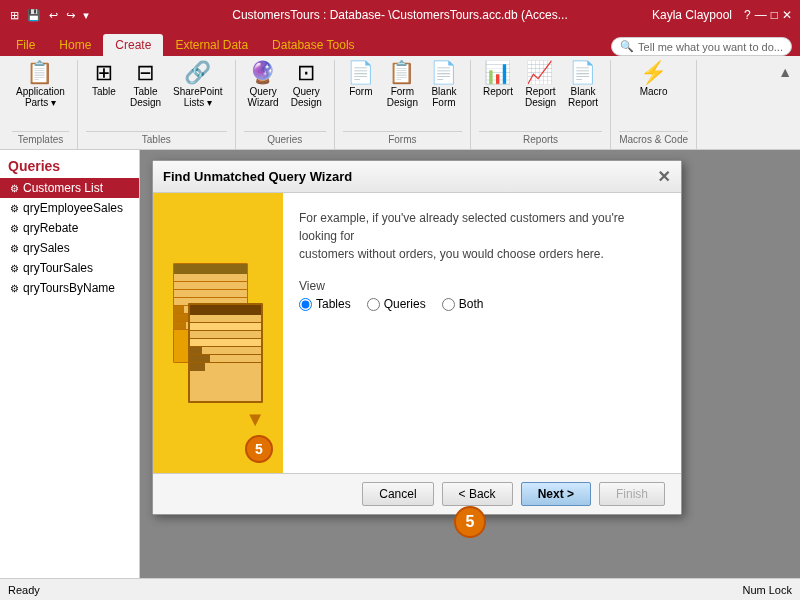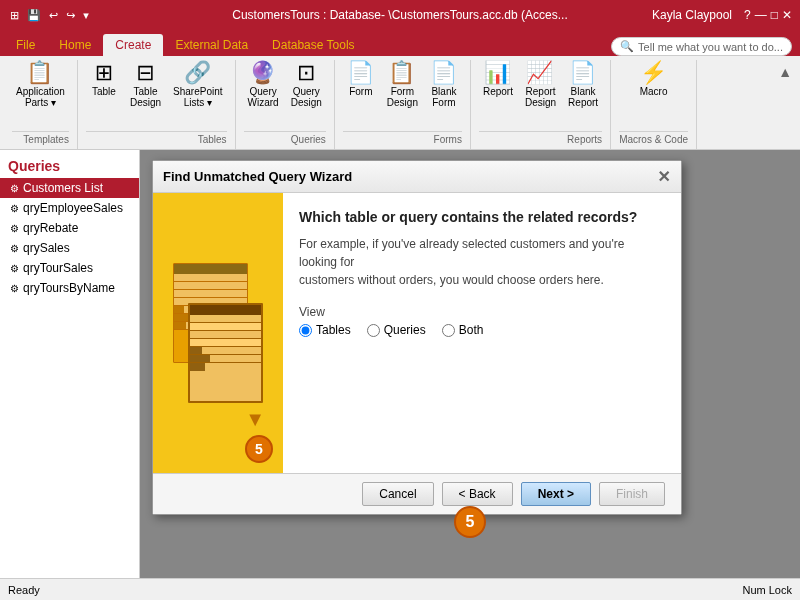--- a/index.html
+++ b/index.html
@@ -63,21 +63,21 @@
     .ribbon-group:last-child { border-right: none; }
     .ribbon-group-items {
       display: flex;
       align-items: flex-start;
       gap: 4px;
       flex: 1;
     }
     .ribbon-group-label {
       font-size: 10px;
       color: #666;
-      text-align: right;
+      text-align: center;
       padding: 2px 0 4px;
       border-top: 1px solid #d0d0d0;
       margin-top: auto;
       width: 100%;
     }
     .ribbon-btn {
       display: flex;
       flex-direction: column;
       align-items: center;
       padding: 2px 4px;
@@ -527,21 +527,20 @@
 
               <div style="position:absolute; top:175px; right:8px; font-size:20px; color:#c07000;">▼</div>
             </div>
 
             <div class="step-badge">
               <span>5</span>
             </div>
           </div>
 
           <div class="dialog-right">
-            <div class="dialog-question">Which table or query contains the related records?</div>
             <div class="dialog-description">
               <span>For example, if you've already selected customers and you're looking for</span><br>
               <span>customers without orders, you would choose orders here.</span>
             </div>
 
 
             <div class="view-section">
               <div class="view-label">View</div>
               <div class="radio-group">
                 <label class="radio-item">

